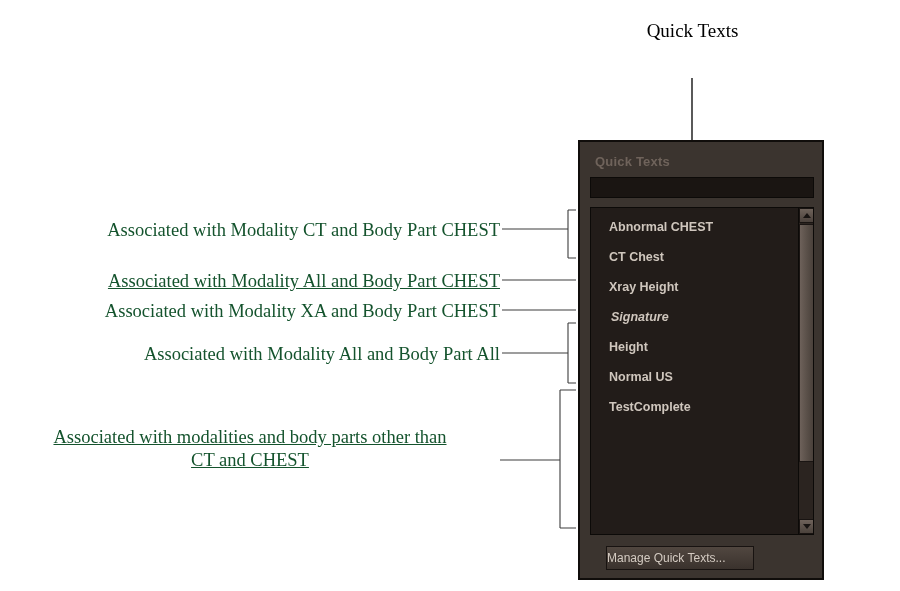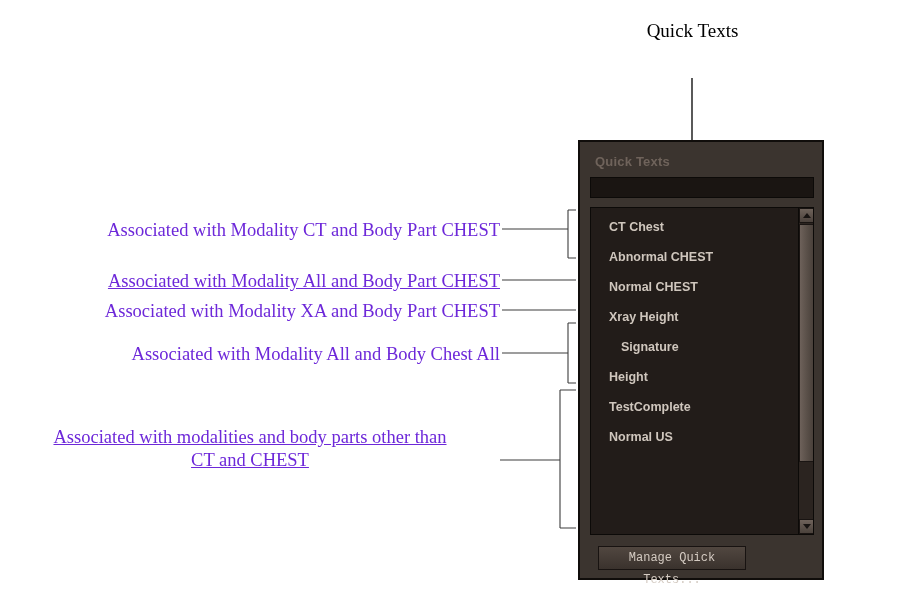--- a/index.html
+++ b/index.html
@@ -39,21 +39,21 @@
     width: 900px;
     height: 591px;
     pointer-events: none;
   }
 
   
   .annotation {
     position: absolute;
     font-family: "Liberation Serif", serif;
     font-size: 18.5px;
-    color: #6d28d9;
+    color: #14532d;
     text-align: right;
     line-height: 1.25;
     white-space: pre-line;
   }
   #ann-0 { left: 0px;   top: 219px; width: 500px; }
   #ann-1 { left: 0px;   top: 270px; width: 500px; text-decoration: underline; }
   #ann-2 { left: 0px;   top: 300px; width: 500px; }
   #ann-3 { left: 0px;   top: 343px; width: 500px; }
   #ann-4 { left: 0px;   top: 426px; width: 500px; text-align: center; text-decoration: underline; }
 
@@ -116,21 +116,22 @@
     font-size: 12.5px;
     font-weight: bold;
     color: #cfc6bd;
     height: 30px;
     line-height: 30px;
     padding-left: 18px;
     white-space: nowrap;
     overflow: hidden;
   }
   .list-item.indent {
-    padding-left: 30px;
+    padding-left: 20px;
+    font-style: italic;
   }
 
   
   #scrollbar {
     position: absolute;
     right: 0;
     top: 0;
     width: 15px;
     height: 100%;
     background: #2b2420;
@@ -165,29 +166,28 @@
     top: 16px;
     width: 15px;
     height: 238px;
     background: linear-gradient(90deg, #6d615a, #594f48 55%, #4a413b);
     border: 1px solid #1a1513;
     box-sizing: border-box;
   }
 
   #manage-btn {
     display: block;
-    margin: 11px 0 0 8px;
+    margin: 11px 0 0 16px;
     width: 148px;
     height: 24px;
     background: linear-gradient(#514740, #3a322d);
     border: 1px solid #181311;
     color: #d4cbc2;
-    font-family: Liberation Mono, monospace;
+    font-family: Liberation Sans, sans-serif;
     font-size: 12px;
-    text-align: center;
     line-height: 22px;
     box-sizing: border-box;
     cursor: pointer;
   }
 </style>
 </head>
 <body>
 
 <div id="callout-title">
   <span class="line">Quick Texts</span>
@@ -208,40 +208,39 @@
   <line x1="502" y1="353" x2="568" y2="353" stroke="#3c3c3c" stroke-width="1.1"></line>
   <path d="M568 323 L576 323 M568 323 L568 383 M568 383 L576 383" stroke="#3c3c3c" stroke-width="1.1" fill="none"></path>
 
   <line x1="500" y1="460" x2="560" y2="460" stroke="#3c3c3c" stroke-width="1.1"></line>
   <path d="M560 390 L576 390 M560 390 L560 528 M560 528 L576 528" stroke="#3c3c3c" stroke-width="1.1" fill="none"></path>
 </svg>
 
 <div class="annotation" id="ann-0">Associated with Modality CT and Body Part CHEST</div>
 <div class="annotation" id="ann-1">Associated with Modality All and Body Part CHEST</div>
 <div class="annotation" id="ann-2">Associated with Modality XA and Body Part CHEST</div>
-<div class="annotation" id="ann-3">Associated with Modality All and Body Chest All</div>
+<div class="annotation" id="ann-3">Associated with Modality All and Body Part All</div>
 <div class="annotation" id="ann-4">Associated with modalities and body parts other than
 CT and CHEST</div>
 
 <div id="quick-texts-panel">
 
   <div id="panel-title">Quick Texts</div>
 
   <input id="search-input" type="text" placeholder="" style="">
 
   <div id="list-wrap">
     <div id="list-items">
+      <div class="list-item">Abnormal CHEST</div>
       <div class="list-item">CT Chest</div>
-      <div class="list-item">Abnormal CHEST</div>
-      <div class="list-item">Normal CHEST</div>
       <div class="list-item">Xray Height</div>
       <div class="list-item indent">Signature</div>
       <div class="list-item">Height</div>
+      <div class="list-item">Normal US</div>
       <div class="list-item">TestComplete</div>
-      <div class="list-item">Normal US</div>
     </div>
 
     <div id="scrollbar">
       <div class="sb-btn" id="sb-up">
         <span class="sb-arrow"></span>
       </div>
       <div id="sb-thumb"></div>
       <div class="sb-btn" id="sb-down">
         <span class="sb-arrow"></span>
       </div>

